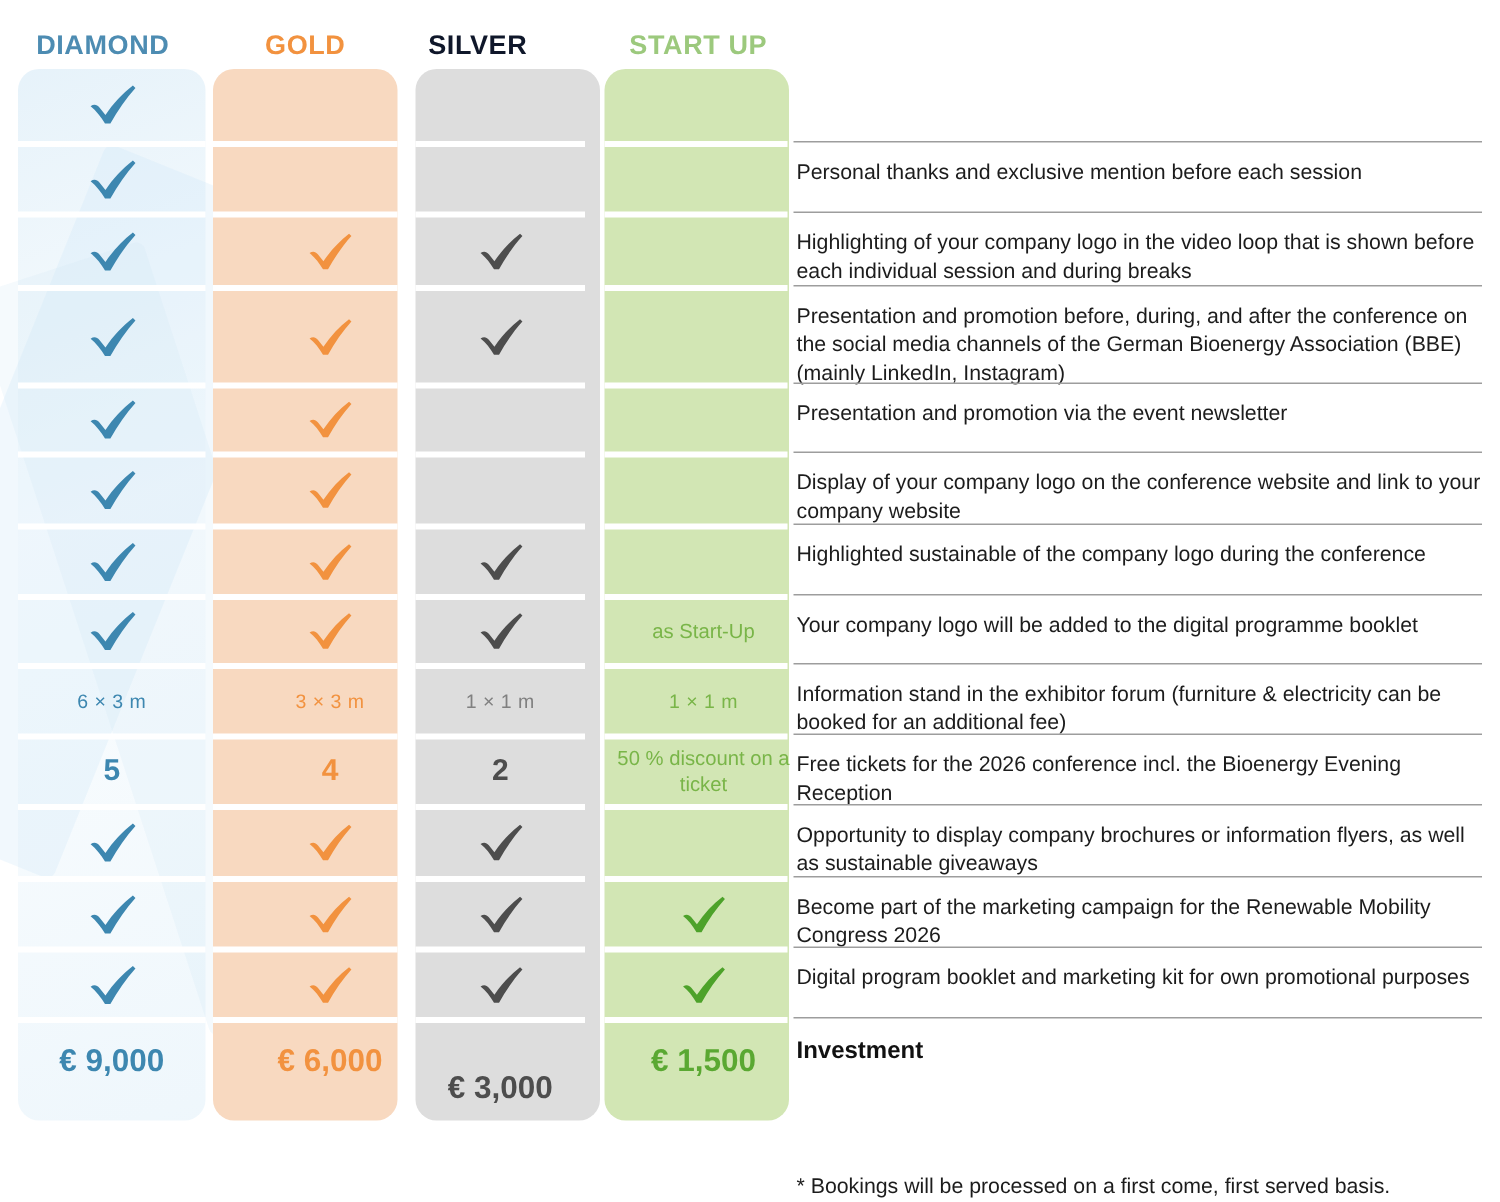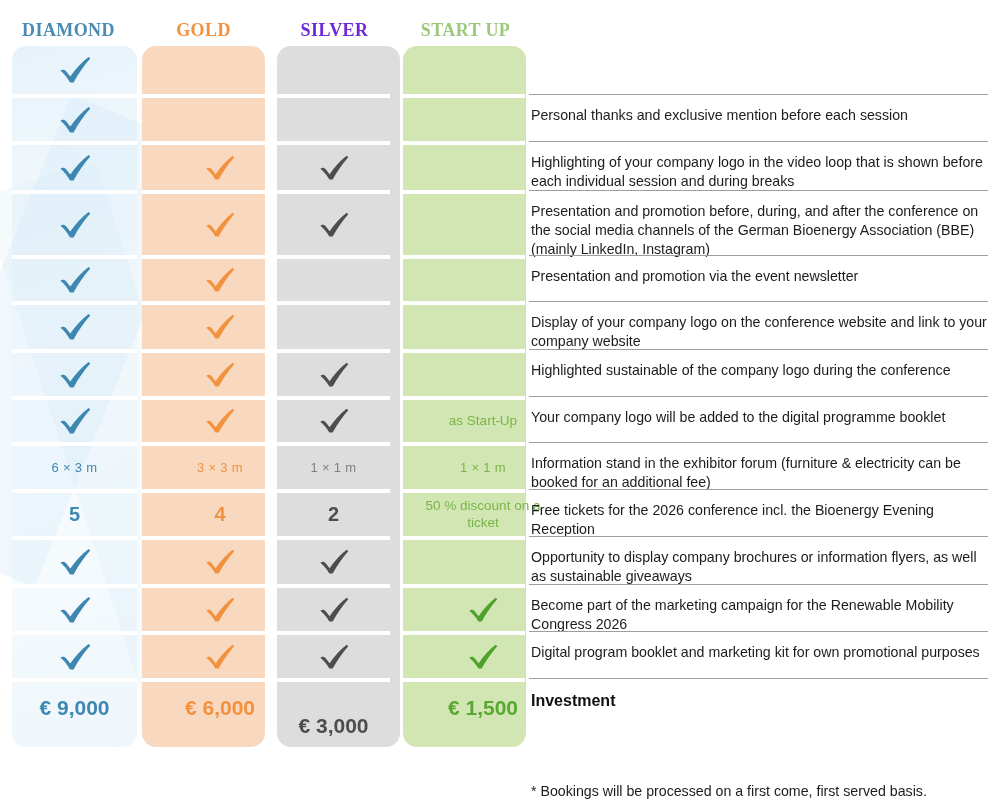--- a/index.html
+++ b/index.html
@@ -68,25 +68,24 @@
   
   .tier-head {
     position: absolute;
     top: 20px;
     width: 125px;
     text-align: center;
     font-weight: bold;
     font-size: 18px;
     letter-spacing: .4px;
     z-index: 4;
-    font-family: Liberation Serif, serif;
   }
   .tier-head.diamond { left: 6px;   color: #4d8cb2; }
   .tier-head.gold    { left: 141px; color: #f2923f; }
-  .tier-head.silver  { left: 272px; color: #6d28d9; }
+  .tier-head.silver  { left: 256px; color: #0f172a; }
   .tier-head.startup { left: 403px; color: #9cc97d; }
 
   
   .row {
     position: absolute;
     left: 0;
     width: 1000px;
     z-index: 2;
   }
   .row .sep {
@@ -116,21 +115,21 @@
     position: absolute;
     display: flex;
     align-items: center;
     justify-content: center;
     text-align: center;
     z-index: 3;
   }
   .c-d { left: 12px;  width: 125px; }
   .c-g { left: 156px; width: 128px; }
   .c-s { left: 277px; width: 113px; }
-  .c-u { left: 417px; width: 132px; }
+  .c-u { left: 403px; width: 132px; }
 
   
   .desc {
     position: absolute;
     left: 531px;
     width: 462px;
     font-size: 14.2px;
     line-height: 19px;
     color: #1c1c1c;
     z-index: 3;

